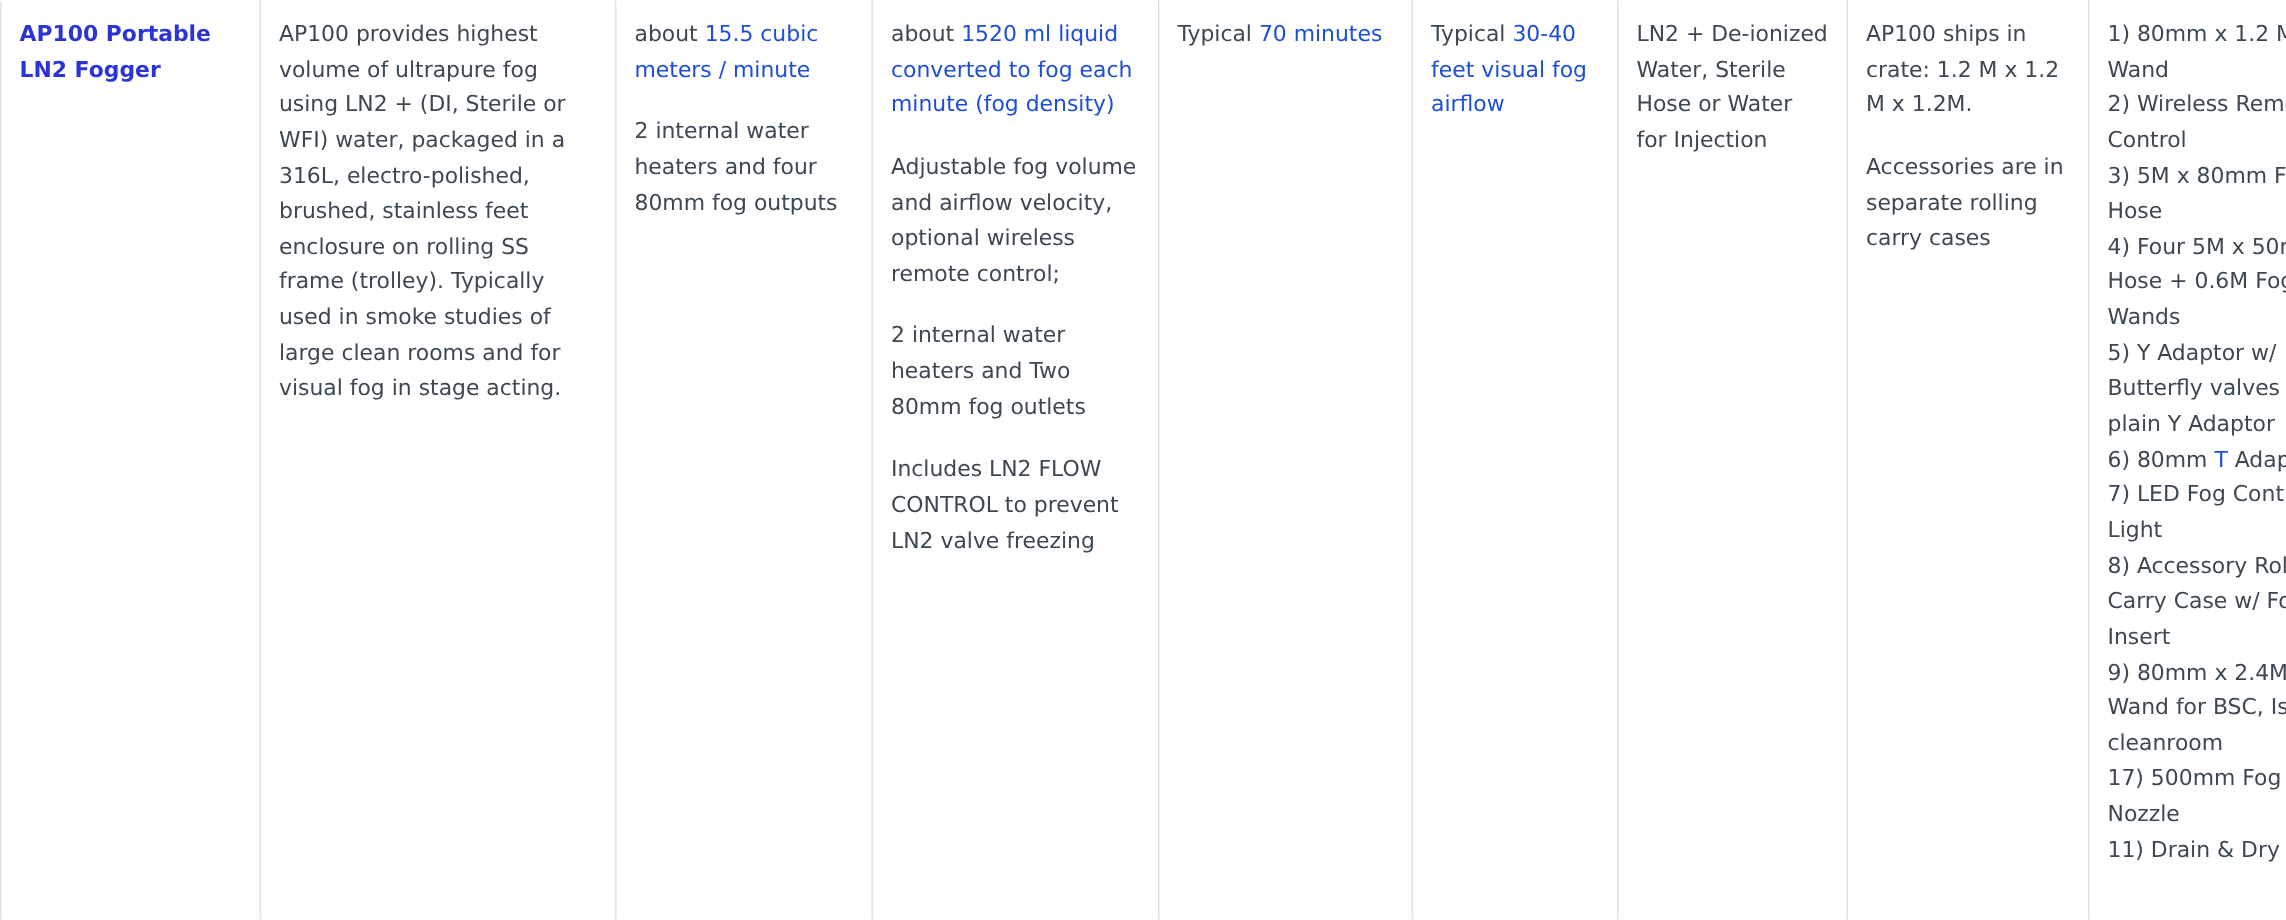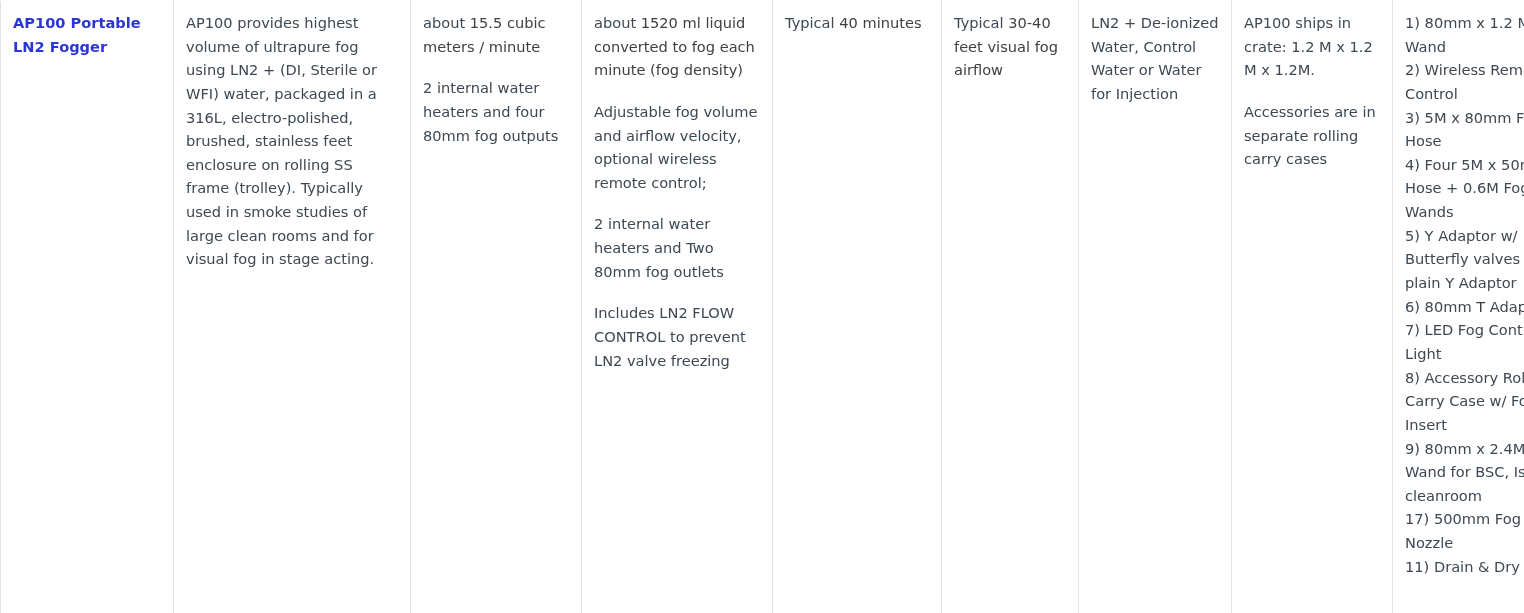--- a/index.html
+++ b/index.html
@@ -49,21 +49,21 @@
   }
   .link-title {
     color: #2b35d6;
     font-weight: 700;
     text-decoration: none;
     font-size: 14.6px;
     line-height: 1.62;
     display: inline;
   }
   .hl {
-    color: #404040;
+    color: #1d4ed8;
   }
   .list-line {
     margin: 0;
   }
 </style>
 </head>
 <body>
 
 <div class="sheet">
   <table class="spec-table">
@@ -77,27 +77,27 @@
             <div class="cell-p"><span>about </span><span class="hl">15.5 cubic meters / minute</span></div>
             <div class="cell-p"><span>2 internal water heaters and four 80mm fog outputs</span></div>
           </td>
           <td style="width: 166px;">
             <div class="cell-p"><span>about </span><span class="hl">1520 ml liquid converted to fog each minute (fog density)</span></div>
             <div class="cell-p"><span>Adjustable fog volume and airflow velocity, optional wireless remote control;</span></div>
             <div class="cell-p"><span>2 internal water heaters and Two 80mm fog outlets</span></div>
             <div class="cell-p"><span>Includes LN2 FLOW CONTROL to prevent LN2 valve freezing</span></div>
           </td>
           <td style="width: 144px;">
-            <div class="cell-p"><span>Typical </span><span class="hl">40 minutes</span></div>
+            <div class="cell-p"><span>Typical </span><span class="hl">70 minutes</span></div>
           </td>
           <td style="width: 112px;">
             <div class="cell-p"><span>Typical </span><span class="hl">30-40 feet visual fog airflow</span></div>
           </td>
           <td style="width: 128px;">
-            <div class="cell-p"><span>LN2 + De-ionized Water, Control Water or Water for Injection</span></div>
+            <div class="cell-p"><span>LN2 + De-ionized Water, Sterile Hose or Water for Injection</span></div>
           </td>
           <td style="width: 136px;">
             <div class="cell-p"><span>AP100 ships in crate: 1.2 M x 1.2 M x 1.2M.</span></div>
             <div class="cell-p"><span>Accessories are in separate rolling carry cases</span></div>
           </td>
           <td style="width: 168px;">
             <div class="cell-p">
               <div class="list-line"><span>1) 80mm x 1.2 M Fog Wand</span></div>
               <div class="list-line"><span>2) Wireless Remote Control</span></div>
               <div class="list-line"><span>3) 5M x 80mm Fog Hose</span></div>

